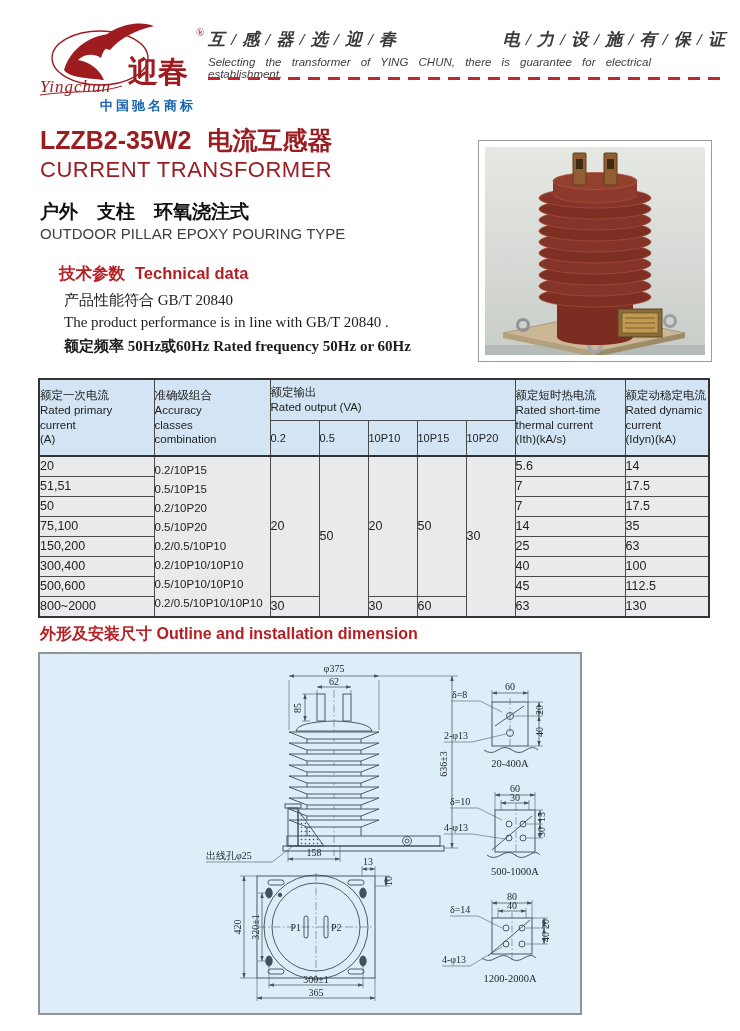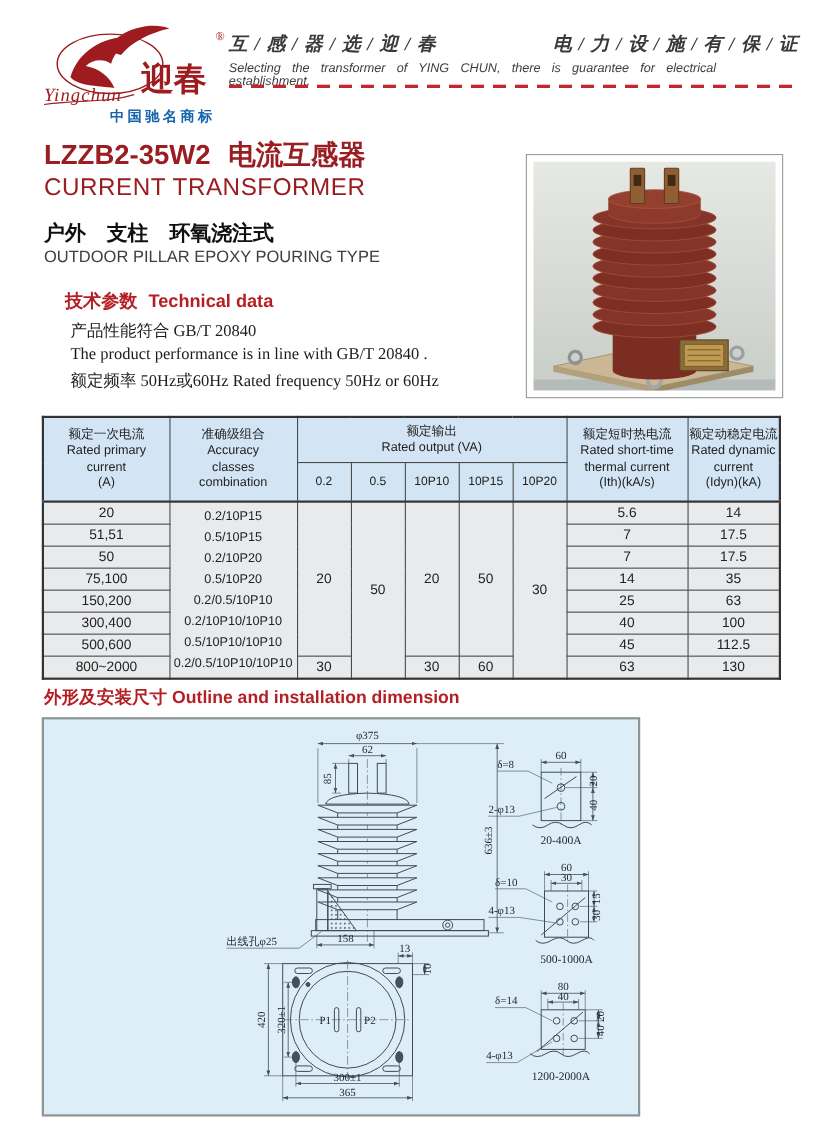--- a/index.html
+++ b/index.html
@@ -30,21 +30,21 @@
   .techline{left:64px;font-family:"Liberation Serif",serif;font-size:15px;color:#1c1c1c;}
 
   
   #photo-frame{left:478px;top:140px;width:234px;height:222px;border:1px solid #9b9b9b;
                background:#fff;box-sizing:border-box;padding:6px;}
   #photo-inner{width:220px;height:208px;background:linear-gradient(#e6e8e4,#c9cdc8);}
 
   
   #spec-table{left:38px;top:378px;}
   table{border-collapse:collapse;table-layout:fixed;width:670px;}
-  th,td{border:1px solid #4a4a4a;text-align:center;vertical-align:middle;padding:0;}
+  th,td{border:1px solid #4a4a4a;text-align:left;vertical-align:middle;padding:0;}
   table{border:2px solid #333;}
   thead th{background:#d3e5f4;font-weight:normal;font-size:11.5px;line-height:1.3;}
   thead tr:first-child th{height:40px;}
   thead tr:last-child th{height:34px;font-size:11px;}
   thead{border-bottom:2px solid #333;}
   tbody td{background:#e8eaec;font-size:12.5px;height:19px;line-height:19px;}
   td.combos{font-size:11.5px;line-height:19px;}
 
   
   #outline-heading{left:40px;top:624px;font-size:16px;font-weight:bold;color:#b51f24;}
@@ -84,21 +84,21 @@
   </div>
   <div class="abs" id="product-en">CURRENT TRANSFORMER</div>
   <div class="abs" id="type-cn">户外　支柱　环氧浇注式</div>
   <div class="abs" id="type-en">OUTDOOR  PILLAR EPOXY POURING TYPE</div>
 
   <div class="abs" id="tech-heading">
     <span>技术参数</span><span class="en">Technical data</span>
   </div>
   <div class="abs techline" style="top:291px;">产品性能符合 GB/T 20840</div>
   <div class="abs techline" style="top:314px;">The product performance is in line with GB/T 20840 .</div>
-  <div class="abs techline" style="top:337px;">额定频率 50Hz或60Hz  Rated frequency 50Hz or 60Hz</div>
+  <div class="abs techline" style="top:337px;font-weight:bold;">额定频率 50Hz或60Hz  Rated frequency 50Hz or 60Hz</div>
 
   <div class="abs" id="photo-frame">
     <div id="photo-inner">
       <svg width="220" height="208" viewBox="0 0 220 208">
         <rect x="0" y="198" width="220" height="10" fill="rgba(90,105,115,0.18)"></rect>
         <g>
           <polygon points="18,186 108,167 200,186 110,205" fill="#cbb796" stroke="#9f8e6c" stroke-width="0.8"></polygon>
           <polygon points="18,186 110,205 110,210 18,191" fill="#b3a07c"></polygon>
           <polygon points="200,186 110,205 110,210 200,191" fill="#9e8c68"></polygon>
         </g>

